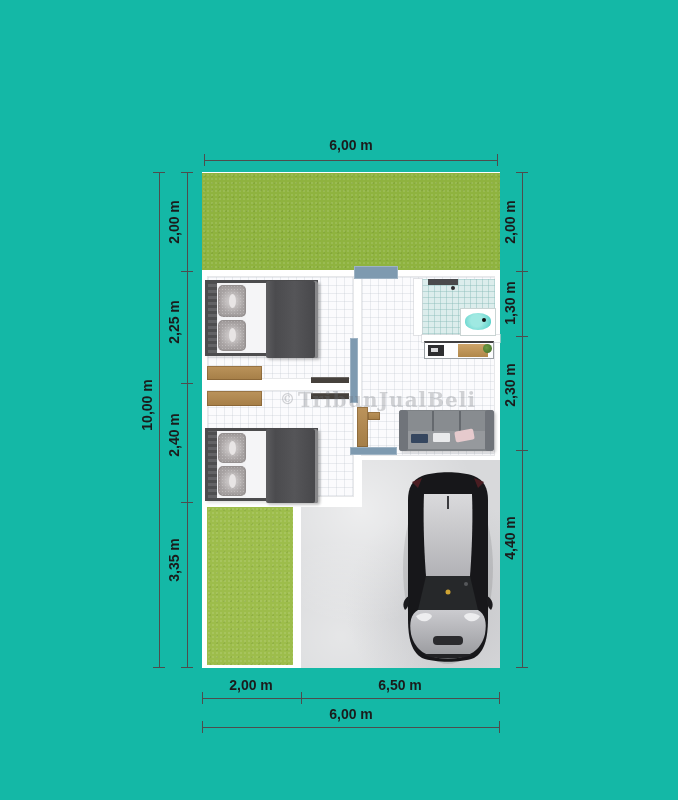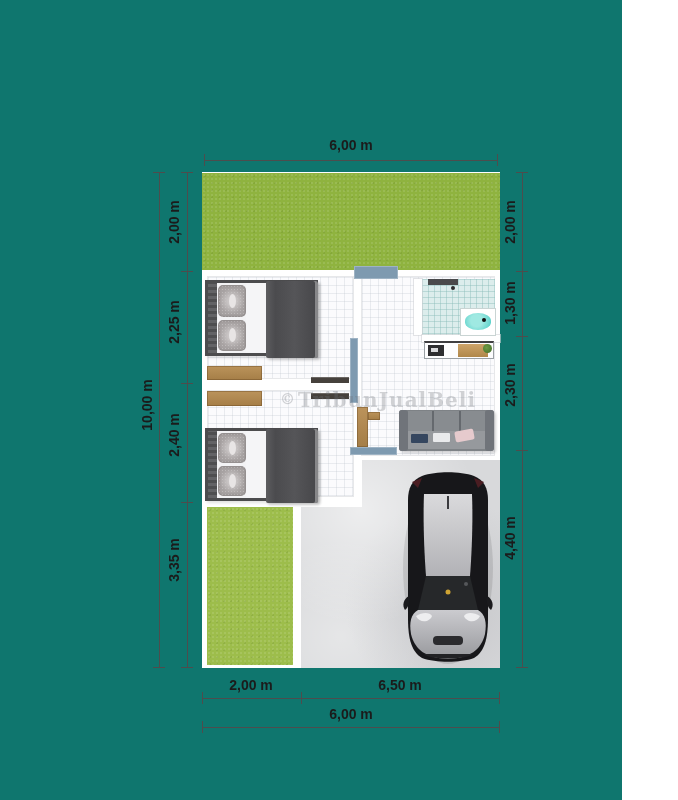--- a/index.html
+++ b/index.html
@@ -1,17 +1,17 @@
 <!DOCTYPE html>
 <html><head>
 <meta charset="utf-8">
 <style>
   html,body{margin:0;padding:0;background:#ffffff;}
   body{font-family:"Liberation Sans",sans-serif;}
-  #canvas{position:relative;width:622px;height:800px;background:#0f766e;overflow:hidden;}
+  #canvas{position:relative;width:678px;height:800px;background:#14b8a6;overflow:hidden;}
 
   
   .hline{position:absolute;height:1px;background:#4d4d4d;}
   .vline{position:absolute;width:1px;background:#4d4d4d;}
   .tick-v{position:absolute;width:1px;height:12px;background:#4d4d4d;}
   .tick-h{position:absolute;width:12px;height:1px;background:#4d4d4d;}
   .dim-label{position:absolute;font-size:14px;font-weight:bold;color:#1b1b1b;text-align:center;white-space:nowrap;}
   .rot{transform:rotate(-90deg);}
 
   

